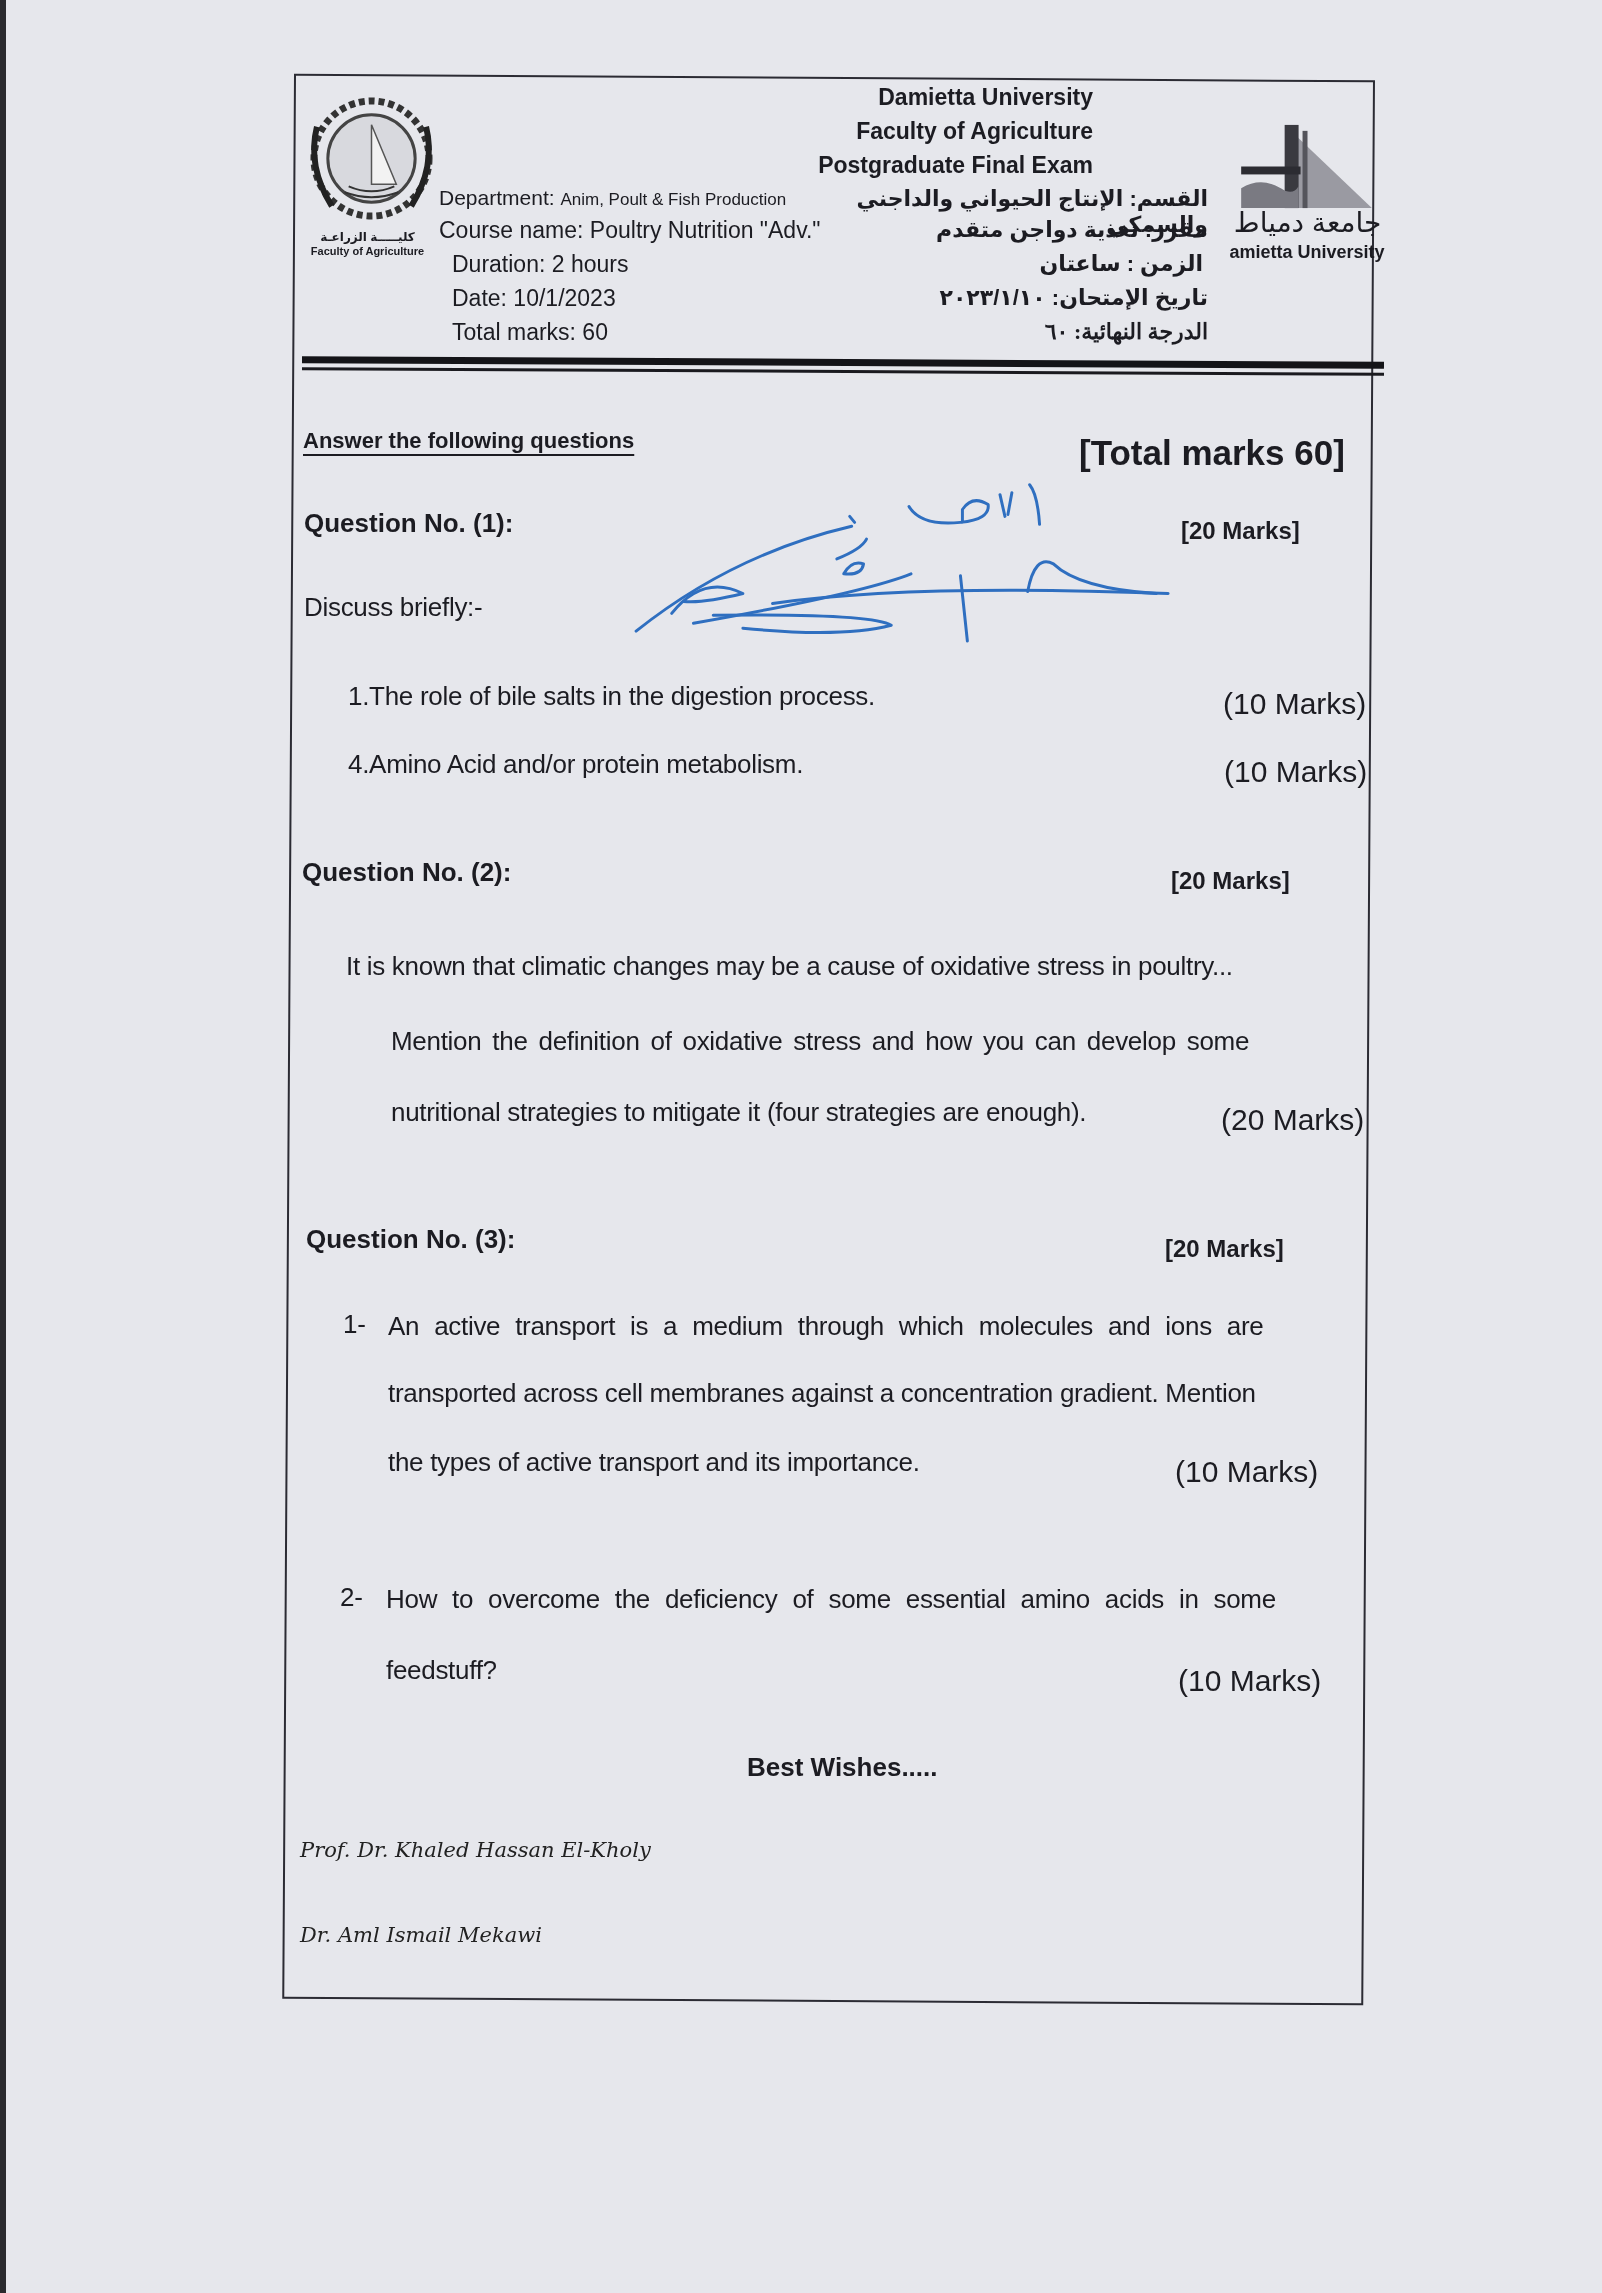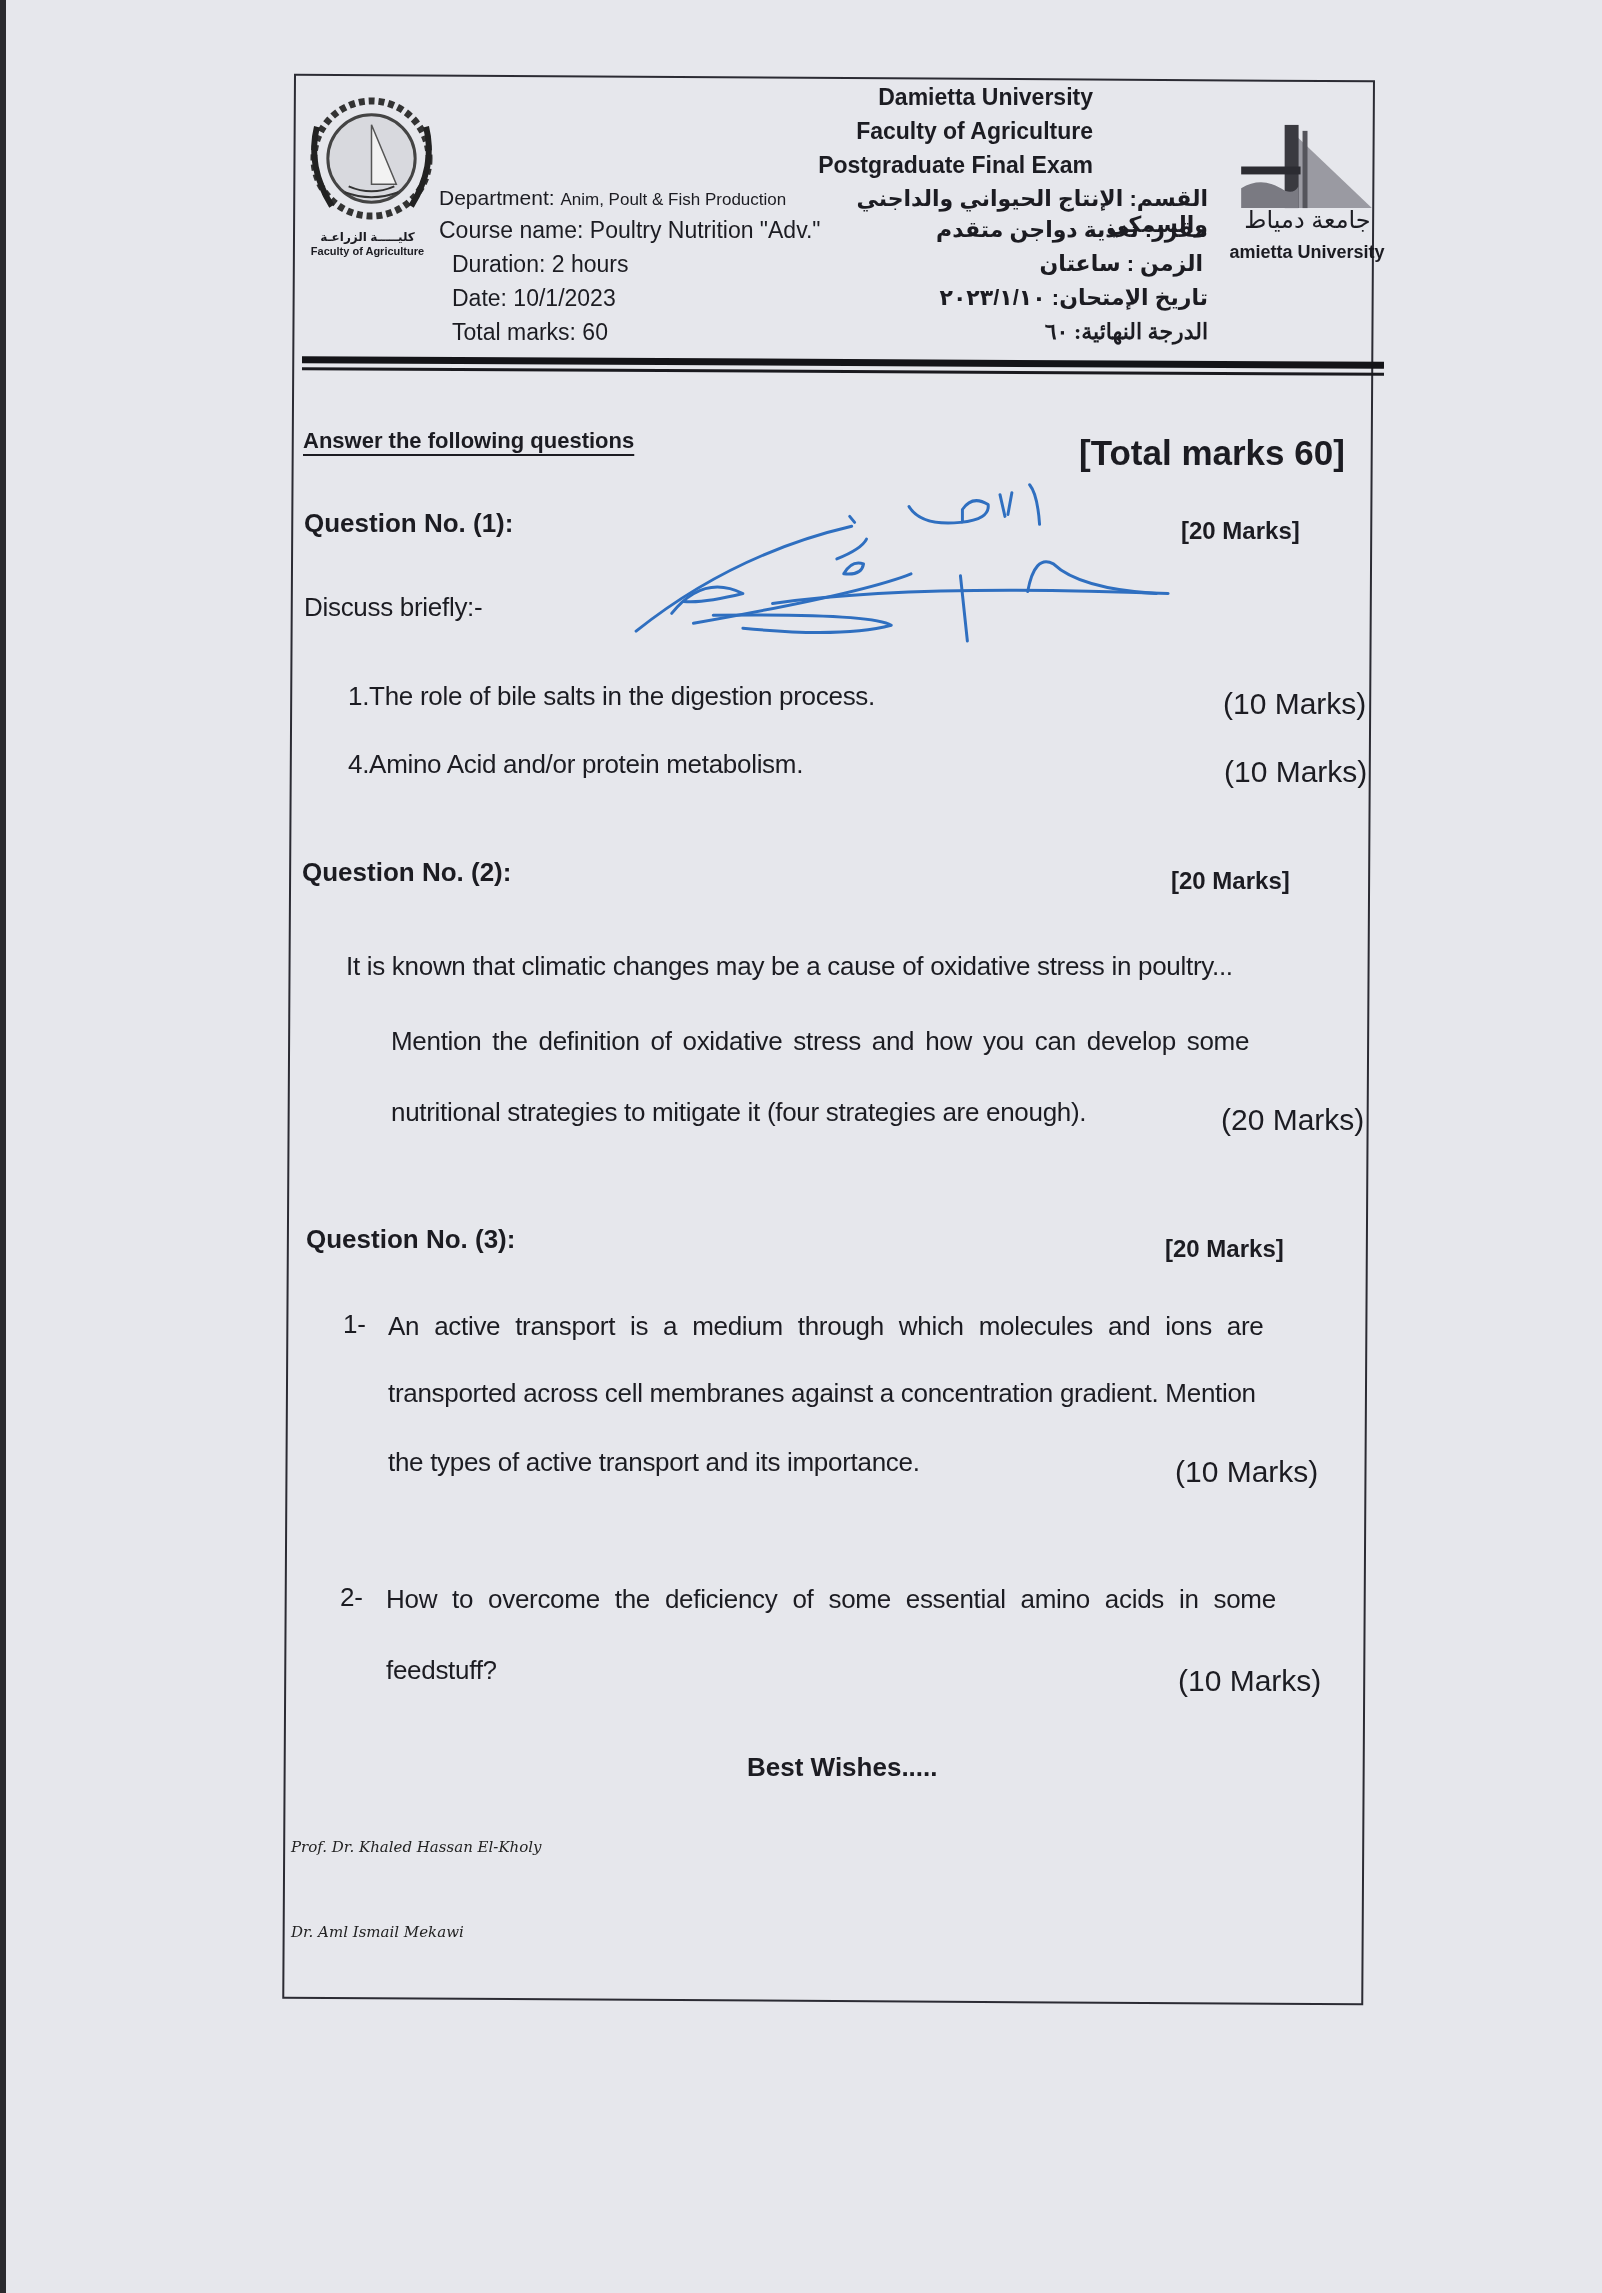--- a/index.html
+++ b/index.html
@@ -20,21 +20,21 @@
   .center-title { left: 594px; width: 495px; text-align: right; font-weight: bold; font-size: 23px; }
   .hdr-left { font-weight: normal; font-size: 23px; }
   .hdr-right { font-weight: bold; font-size: 22px; direction: rtl; text-align: right; }
   .dept-small { font-size: 17px; }
   .rule-thick { position: absolute; left: 302px; width: 1082px; height: 7px; background: #141418; top: 359px; transform: rotate(0.3deg); }
   .rule-thin { position: absolute; left: 302px; width: 1082px; height: 3px; background: #1a1a1f; top: 370px; transform: rotate(0.3deg); }
   .q-head { font-weight: bold; font-size: 26px; }
   .marks-big { font-weight: bold; font-size: 24px; }
   .body-text { font-size: 26px; letter-spacing: -0.3px; }
   .marks-small { font-size: 30px; }
-  .sig-text { font-family: "DejaVu Serif", serif; font-style: italic; font-size: 15px; color: #222; }
+  .sig-text { font-family: "DejaVu Serif", serif; font-style: italic; font-size: 21px; color: #222; margin-left: 9px; }
   .logo { position: absolute; }
 </style>
 </head>
 <body>
 
 <div class="edge-shadow"></div>
 
 <div class="page-frame"></div>
 
 <div class="logo" style="left:297px; top:97px; width:149px; height:129px;">
@@ -53,21 +53,21 @@
 
 <div class="logo" style="left:1233px; top:117px; width:149px; height:99px;">
   <svg width="149" height="99" viewBox="0 0 150 100">
     <polygon points="52,8 140,92 52,92" fill="#9a9aa2"></polygon>
     <rect x="52" y="8" width="14" height="84" fill="#3a3a40"></rect>
     <rect x="70" y="14" width="5" height="78" fill="#55555c"></rect>
     <rect x="8" y="50" width="60" height="8" fill="#2c2c32"></rect>
     <path d="M8 72 Q28 60 48 72 Q60 80 66 70 L66 92 L8 92 Z" fill="#7a7a82"></path>
   </svg>
 </div>
-<div class="abs" style="left:1233px; top:206px; width:149px; text-align:center; font-size:24px; direction:rtl;">جامعة دمياط</div>
+<div class="abs" style="left:1233px; top:206px; width:149px; text-align:center; font-size:28px; direction:rtl;">جامعة دمياط</div>
 <div class="abs" style="left:1228px; top:242px; width:158px; text-align:center; font-size:18px; font-weight:bold;">amietta University</div>
 
 <div class="abs center-title" style="left:598px; top:84px;">Damietta University</div>
 <div class="abs center-title" style="left:598px; top:118px;">Faculty of Agriculture</div>
 <div class="abs center-title" style="left:598px; top:152px;">Postgraduate Final Exam</div>
 
 <div class="abs hdr-left" style="left:439px; top:186px; font-size:21px;">
   <span>Department:</span>
   <span class="dept-small">Anim, Poult &amp; Fish Production</span>
 </div>

